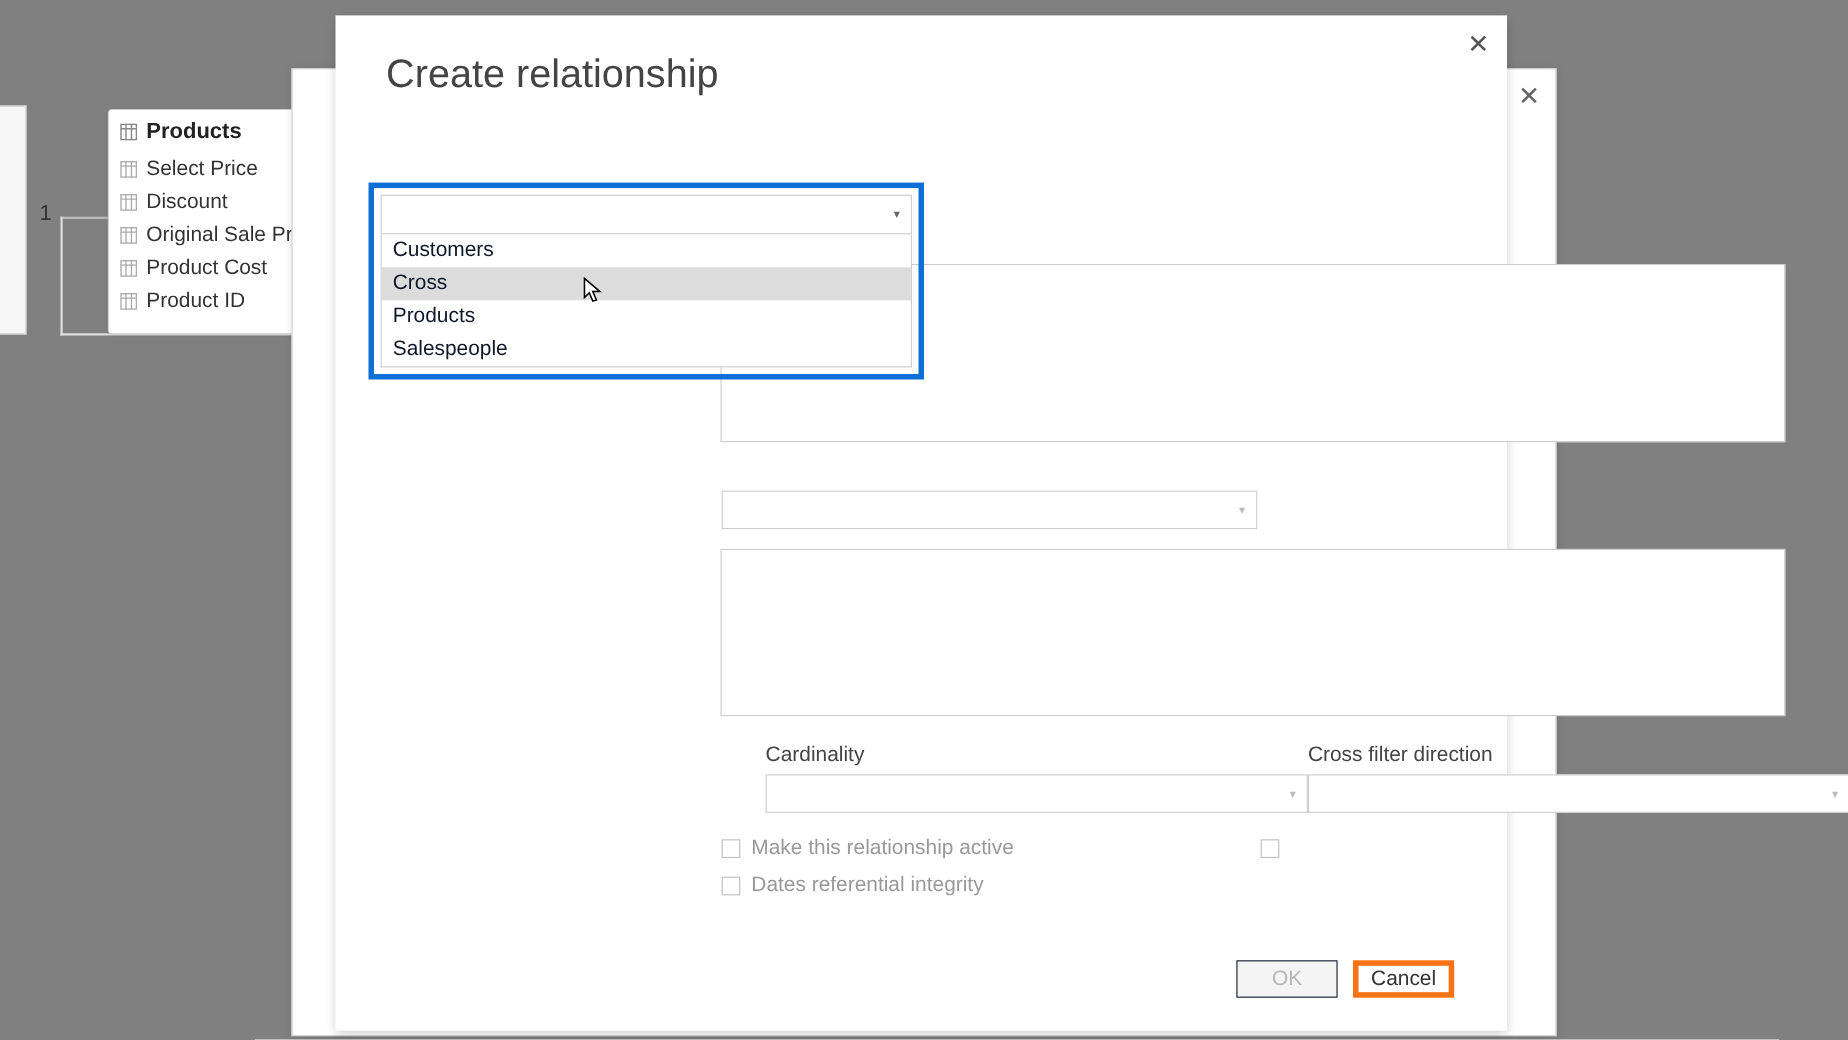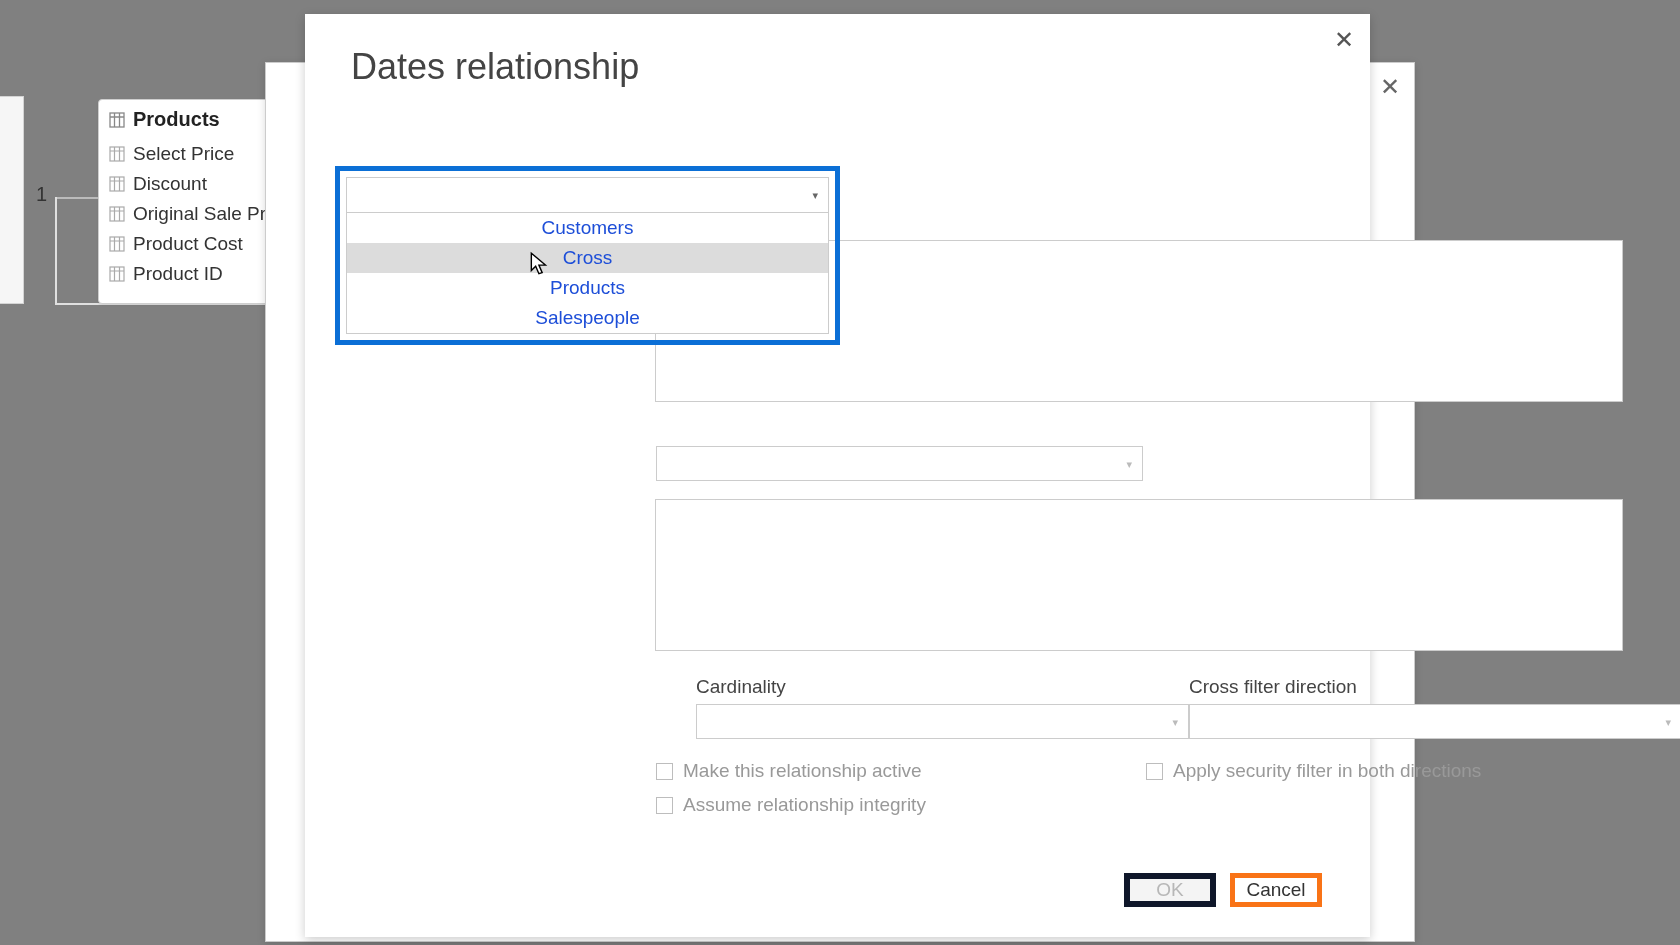--- a/index.html
+++ b/index.html
@@ -177,23 +177,22 @@
       color: #666;
     }
     .dropdown-list {
       background: #fff;
       border: 1px solid #ccc;
       border-top: none;
     }
     .dropdown-item {
       padding: 4px 10px;
       font-size: 19px;
-      color: #1d4ed8;
+      color: #0f172a;
       cursor: pointer;
-      text-align: center;
     }
     .dropdown-item.hover {
       background: #dcdcdc;
     }
 
     
     .cursor {
       position: absolute;
       left: 529px;
       top: 251px;
@@ -301,21 +300,21 @@
       height: 34px;
       font-size: 19px;
       border: 5px solid #f97316;
       background: #fff;
       color: #333;
       cursor: pointer;
     }
     .btn.ok {
       background: #f4f4f4;
       color: #b7b7b7;
-      border: 6px solid #0f172a;
+      border: 1px solid #0f172a;
       cursor: default;
     }
   </style>
 </head>
 <body>
 
 <div class="nav-sliver"></div>
 
 <span class="conn-stub">1</span>
 <div class="conn-line"></div>
@@ -394,21 +393,21 @@
 </div>
 
 <div class="bg-dialog">
   <span class="bg-dialog-close">✕</span>
 </div>
 
 <div class="dialog">
   <span class="dialog-close">✕</span>
 
   <div class="dialog-inner">
-    <h1 class="dialog-title">Dates relationship</h1>
+    <h1 class="dialog-title">Create relationship</h1>
   </div>
 
   <div class="preview-top"></div>
 
   <div class="dropdown2">
     <span class="dropdown-caret">▾</span>
   </div>
 
   <div class="preview-bottom"></div>
 
@@ -429,25 +428,24 @@
     </div>
   </div>
 
   <div class="checks">
     <div class="check-row">
       <span class="check-box"></span>
       <span class="check-label">Make this relationship active</span>
     </div>
     <div class="check-row">
       <span class="check-box"></span>
-      <span class="check-label">Apply security filter in both directions</span>
     </div>
     <div class="check-row">
       <span class="check-box"></span>
-      <span class="check-label">Assume relationship integrity</span>
+      <span class="check-label">Dates referential integrity</span>
     </div>
   </div>
 
   <div class="footer-btns">
     <button class="btn ok">OK</button>
     <button class="btn">Cancel</button>
   </div>
 </div>
 
 <div class="dropdown-hl">

